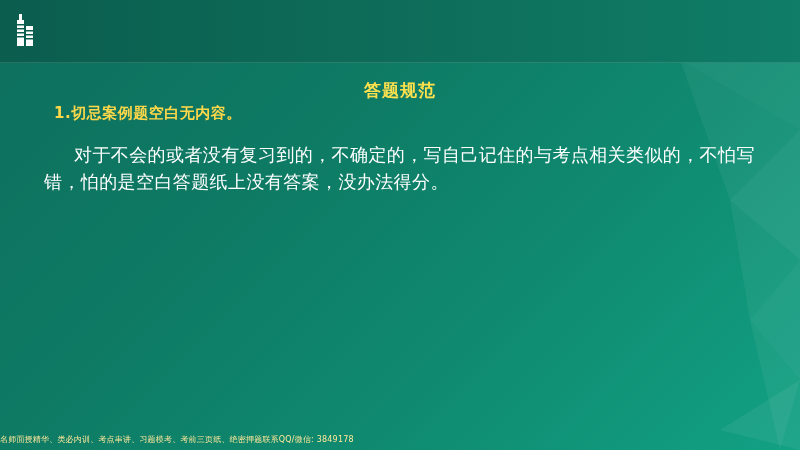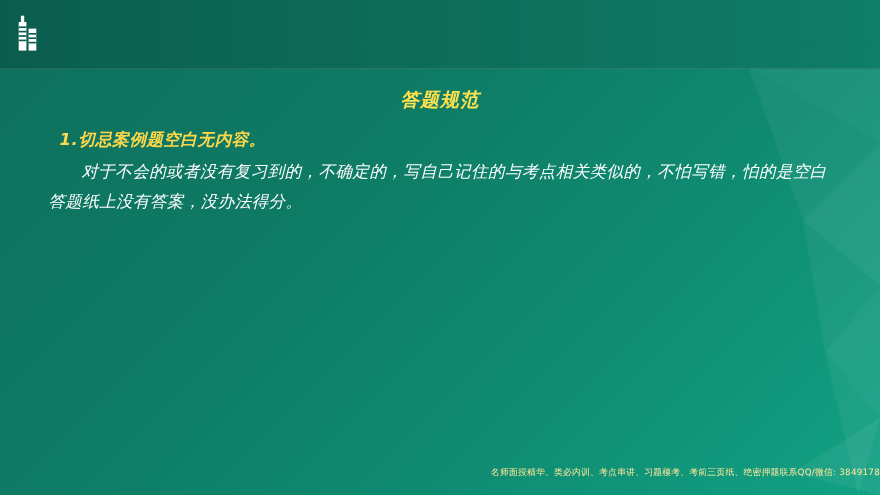--- a/index.html
+++ b/index.html
@@ -57,55 +57,54 @@
     right: 10px;
     top: 9px;
     color: #ffe89a;
     font-size: 9px;
     letter-spacing: 0.3px;
     white-space: nowrap;
   }
   .content {
     position: relative;
     padding: 0 44px;
-    font-style: italic;
   }
   .doc-title {
     text-align: center;
     color: #ffe14d;
     font-size: 17px;
     font-weight: bold;
     margin-top: 16px;
     letter-spacing: 1px;
   }
   .point-title {
     color: #ffd84a;
     font-size: 15px;
     font-weight: bold;
-    margin-top: 16px;
+    margin-top: 2px;
     margin-left: 10px;
     letter-spacing: 0.5px;
   }
   .point-title.second {
     margin-top: 30px;
   }
   .para {
     color: #ffffff;
-    font-size: 15px;
+    font-size: 18px;
     line-height: 27px;
-    margin-top: 6px;
+    margin-top: 18px;
     text-indent: 30px;
     letter-spacing: 0.4px;
   }
   .footer-ad {
     position: absolute;
-    bottom: 15px;
+    bottom: 5px;
     left: 0;
     width: 100%;
-    text-align: right;
+    text-align: left;
     color: #ffe89a;
     font-size: 8px;
     letter-spacing: 0.2px;
     white-space: nowrap;
   }
 </style>
 </head>
 <body>
 
 <div class="slide">

